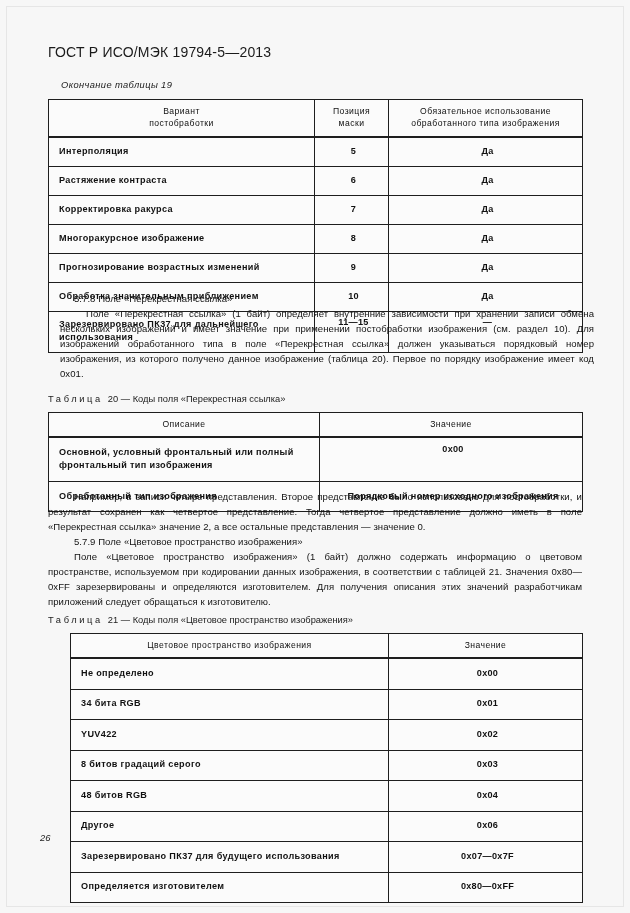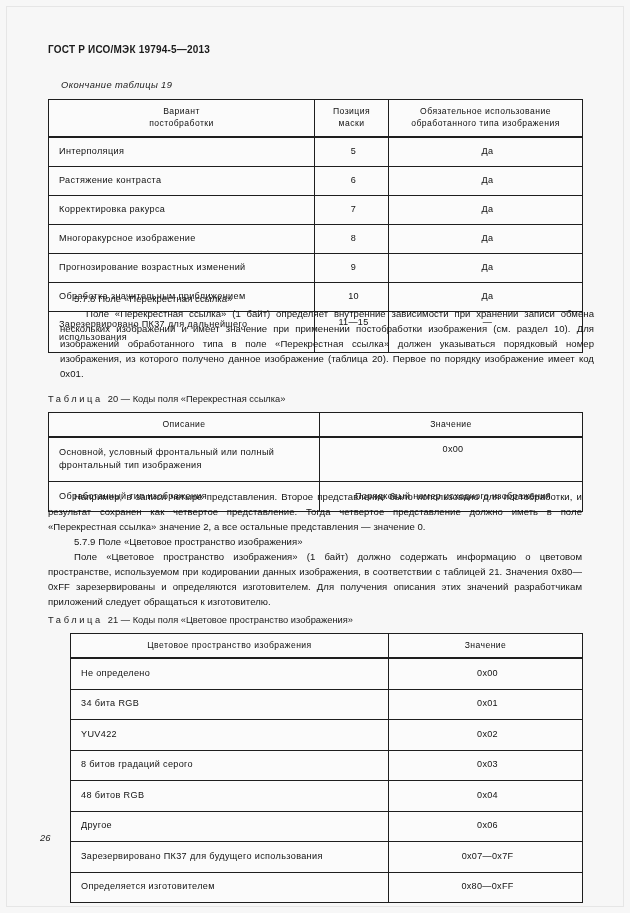--- a/index.html
+++ b/index.html
@@ -37,22 +37,22 @@
     height: 913px;
     padding: 0;
     box-sizing: border-box;
   }
 
   
   .doc-header {
     position: absolute;
     left: 48px;
     top: 44px;
-    font-size: 10px;
-    font-weight: bold;
+    font-size: 14px;
+    font-weight: normal;
     letter-spacing: 0.2px;
     color: #1a1a1a;
     white-space: nowrap;
   }
 
   
   .table-caption {
     position: absolute;
     font-size: 9.3px;
     color: #1a1a1a;
@@ -89,20 +89,21 @@
     border-bottom: 2px solid #1e1e1e;
     text-align: center;
     line-height: 1.45;
     padding: 5px 4px 6px 4px;
     font-size: 8.6px;
     letter-spacing: 0.45px;
   }
   table.gost tbody td {
     padding: 4px 0 5px 4px;
     line-height: 1.5;
+    font-weight: bold;
   }
   td.cell-left {
     text-align: left;
     padding-left: 10px !important;
     padding-right: 6px !important;
     letter-spacing: 0.35px;
   }
   td.cell-center {
     text-align: center;
     letter-spacing: 0.3px;

